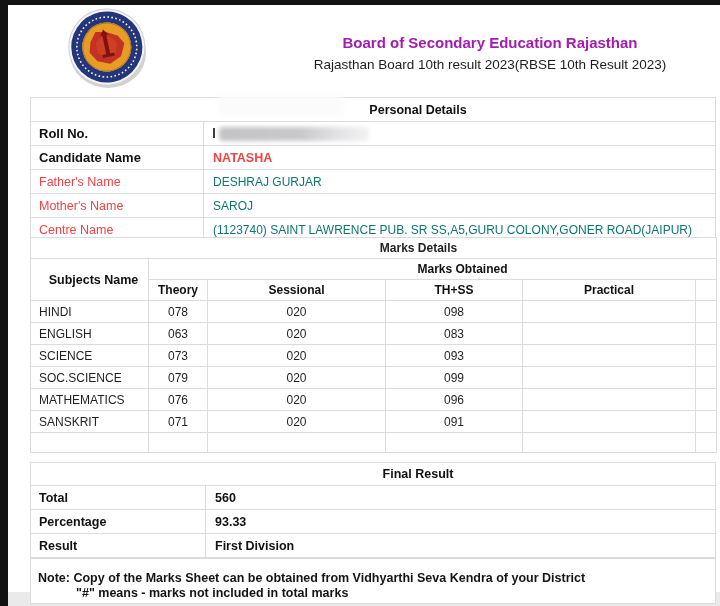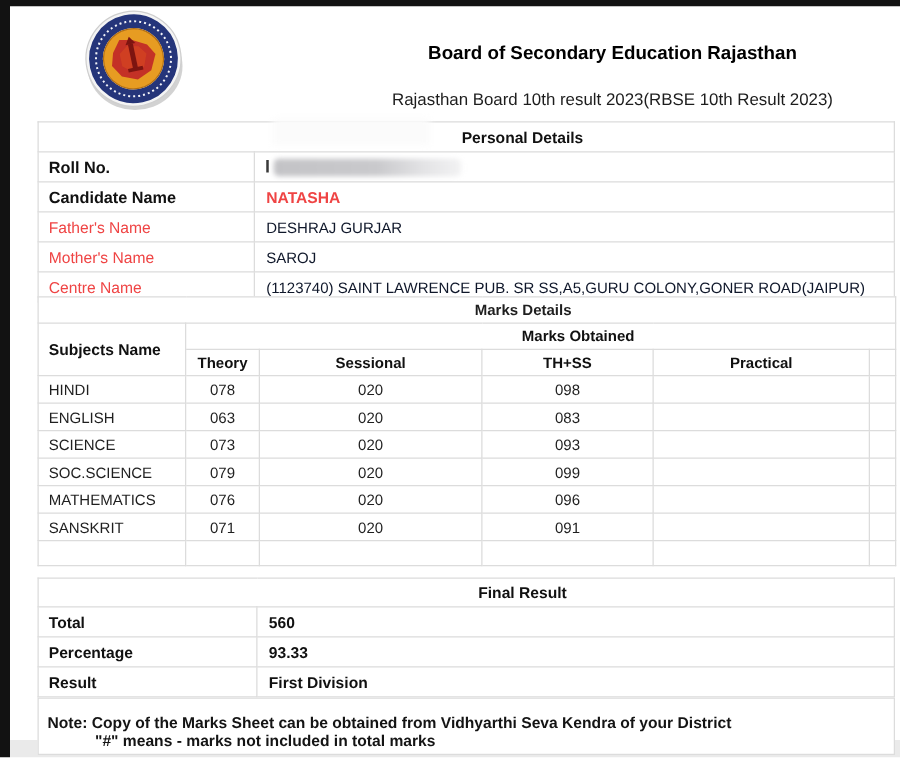--- a/index.html
+++ b/index.html
@@ -9,53 +9,53 @@
     font-family:"Liberation Sans","DejaVu Sans",sans-serif;
     -webkit-font-smoothing:antialiased;
   }
   .edge-top{position:absolute;left:0;top:0;width:720px;height:5px;background:#121212;}
   .edge-left{position:absolute;left:0;top:0;width:8px;height:606px;background:#121212;}
   .bottom-strip{position:absolute;left:8px;top:592px;width:712px;height:14px;background:#eaeaea;}
 
   
   .logo-wrap{position:absolute;left:64px;top:5px;width:86px;height:86px;}
   .titles{position:absolute;left:262px;top:34px;width:456px;text-align:center;line-height:1.25;}
-  .page-title{font-size:15px;font-weight:bold;color:#000000;}
-  .page-subtitle{font-size:13.5px;color:#1d1d1d;margin-top:19px;}
+  .page-title{font-size:15px;font-weight:bold;color:#a21caf;}
+  .page-subtitle{font-size:13.5px;color:#1d1d1d;margin-top:4px;}
 
   
   table.box{border-collapse:collapse;table-layout:fixed;width:686px;position:absolute;left:30px;background:#fff;}
   table.box td,table.box th{border:1px solid #dcdcdc;padding:0;vertical-align:middle;overflow:hidden;white-space:nowrap;}
   .section-head{
     font-size:13px;font-weight:bold;text-align:center;text-indent:90px;color:#111;height:21px;
   }
   
   #personal{top:97px;}
   #personal td{height:23px;font-size:12.5px;margin-top:48px;}
   #personal td.lbl{padding-left:8px;color:#ef4444;}
-  #personal td.val{padding-left:9px;color:#0f172a;font-size:12px;}
+  #personal td.val{padding-left:9px;color:#0f766e;font-size:12px;}
   #personal tr.b .lbl{font-weight:bold;color:#111;font-size:13px;}
   #personal tr.bv .val{font-weight:bold;color:#ef4444;font-size:12.5px;}
   .redact-wrap{position:relative;display:inline-block;height:16px;vertical-align:middle;}
   .redact-tick{position:absolute;left:0;top:2px;width:2px;height:10px;background:#3a3a3a;}
   .redact-blur{
     position:absolute;left:6px;top:1px;width:150px;height:14px;border-radius:4px;
     background:linear-gradient(90deg,#c3c3c6 0%,#c9c9cc 55%,#e3e3e5 80%,#f2f2f3 100%);
     filter:blur(2px);
   }
   .smudge{
     position:absolute;left:218px;top:95px;width:126px;height:21px;background:#fbfbfb;
     filter:blur(3px);z-index:3;
   }
 
   
   #marks{top:237px;}
   #marks .section-head{height:20px;}
   #marks th{font-size:12px;font-weight:bold;color:#111;}
-  #marks th.subj{font-size:12.5px;text-align:left;padding-left:8px;}
+  #marks th.subj{font-size:12.5px;text-align:center;padding-left:8px;}
   #marks th.group{height:20px;text-align:center;text-indent:60px;}
   #marks th.colh{height:20px;text-align:center;}
   #marks td{height:21px;font-size:12px;color:#1f1f1f;}
   #marks td.sname{padding-left:8px;}
   #marks td.num{text-align:center;}
   #marks tr.empty td{height:19px;}
 
   
   #final{top:462px;}
   #final .section-head{height:22px;}

